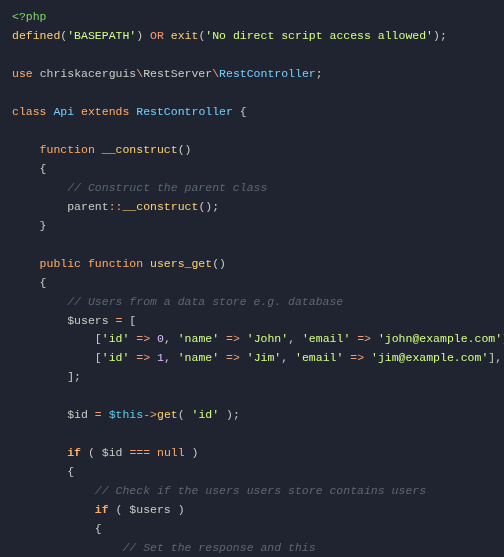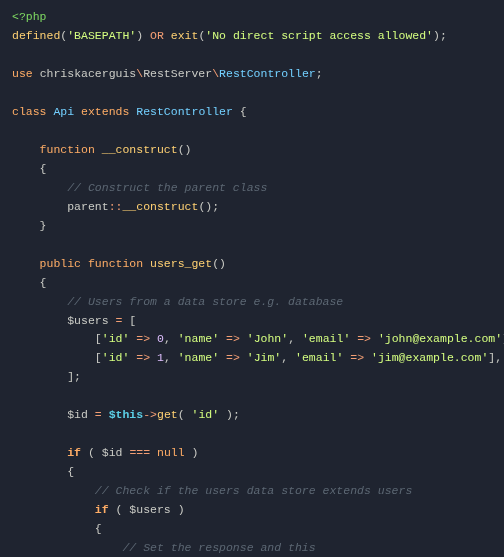--- a/index.html
+++ b/index.html
@@ -33,21 +33,21 @@
   .fn-name { color: #ffd173; }
   .brace { color: #cbccc6; }
   .comment { color: #5c6773; font-style: italic; }
   .var { color: #cbccc6; }
   .op { color: #f29e74; }
   .kw-vis { color: #ffad66; }
   .num { color: #dfbfff; }
   .arrow { color: #f29e74; }
   .kw-flow { color: #ffad66; font-weight: bold; }
   .const { color: #ffad66; }
-  .this { color: #5ccfe6; font-weight: bold; }
+  .this { color: #5ccfe6; }
   .punct { color: #cbccc6; }
 </style>
 </head>
 <body>
 
 <pre><span class="tag">&lt;?php</span>
 <span class="fn-call">defined</span><span class="punct">(</span><span class="str">'BASEPATH'</span><span class="punct">) </span><span class="kw-or">OR</span><span class="punct"> </span><span class="fn-call">exit</span><span class="punct">(</span><span class="str">'No direct script access allowed'</span><span class="punct">);</span>
 
 <span class="kw-use">use</span> <span class="ns">chriskacerguis</span><span class="ns-sep">\</span><span class="ns">RestServer</span><span class="ns-sep">\</span><span class="ns-last">RestController</span><span class="punct">;</span>
 
@@ -64,21 +64,21 @@
         <span class="comment">// Users from a data store e.g. database</span>
         <span class="var">$users</span> <span class="op">=</span> <span class="punct">[</span>
             <span class="punct">[</span><span class="str">'id'</span> <span class="arrow">=&gt;</span> <span class="num">0</span><span class="punct">, </span><span class="str">'name'</span> <span class="arrow">=&gt;</span> <span class="str">'John'</span><span class="punct">, </span><span class="str">'email'</span> <span class="arrow">=&gt;</span> <span class="str">'john@example.com'</span><span class="punct">],</span>
             <span class="punct">[</span><span class="str">'id'</span> <span class="arrow">=&gt;</span> <span class="num">1</span><span class="punct">, </span><span class="str">'name'</span> <span class="arrow">=&gt;</span> <span class="str">'Jim'</span><span class="punct">, </span><span class="str">'email'</span> <span class="arrow">=&gt;</span> <span class="str">'jim@example.com'</span><span class="punct">],</span>
         <span class="punct">];</span>
 
         <span class="var">$id</span> <span class="op">=</span> <span class="this">$this</span><span class="op">-&gt;</span><span class="fn-call">get</span><span class="punct">( </span><span class="str">'id'</span><span class="punct"> );</span>
 
         <span class="kw-flow">if</span> <span class="punct">( </span><span class="var">$id</span> <span class="op">===</span> <span class="const">null</span><span class="punct"> )</span>
         <span class="brace">{</span>
-            <span class="comment">// Check if the users data store extends users</span>
+            <span class="comment">// Check if the users users store contains users</span>
             <span class="kw-flow">if</span> <span class="punct">( </span><span class="var">$users</span><span class="punct"> )</span>
             <span class="brace">{</span>
                 <span class="comment">// Set the response and this</span>
                 
             
             
             
                 
                 
                       

